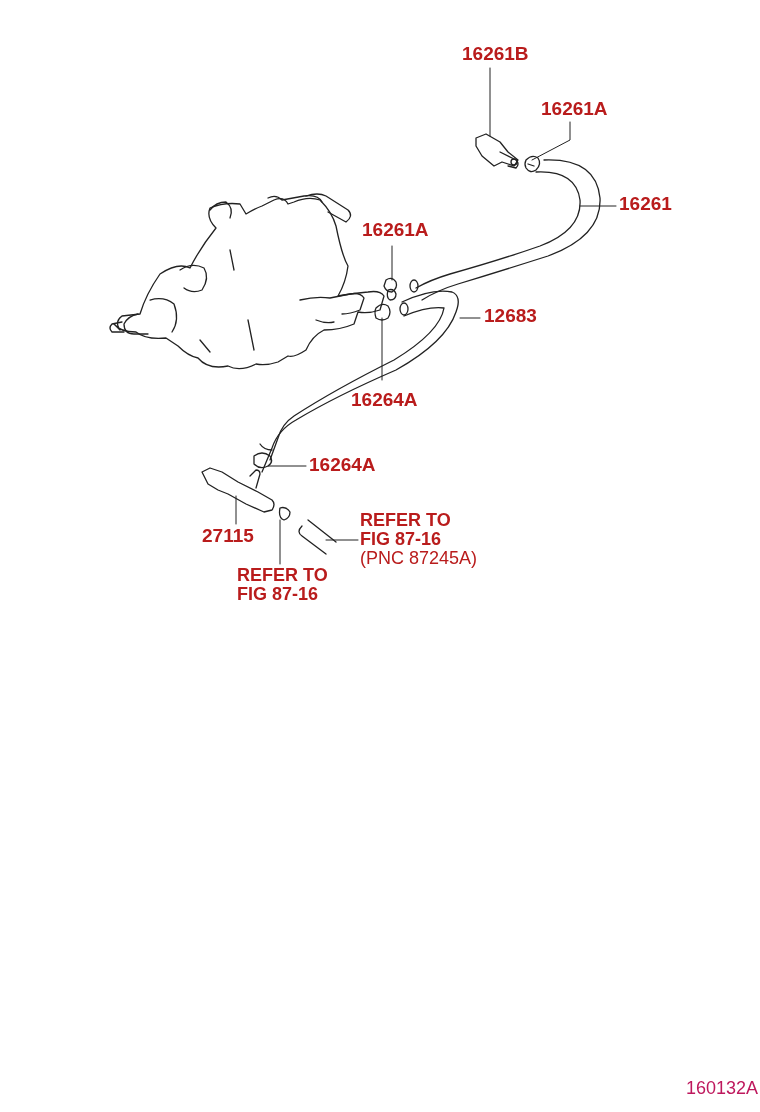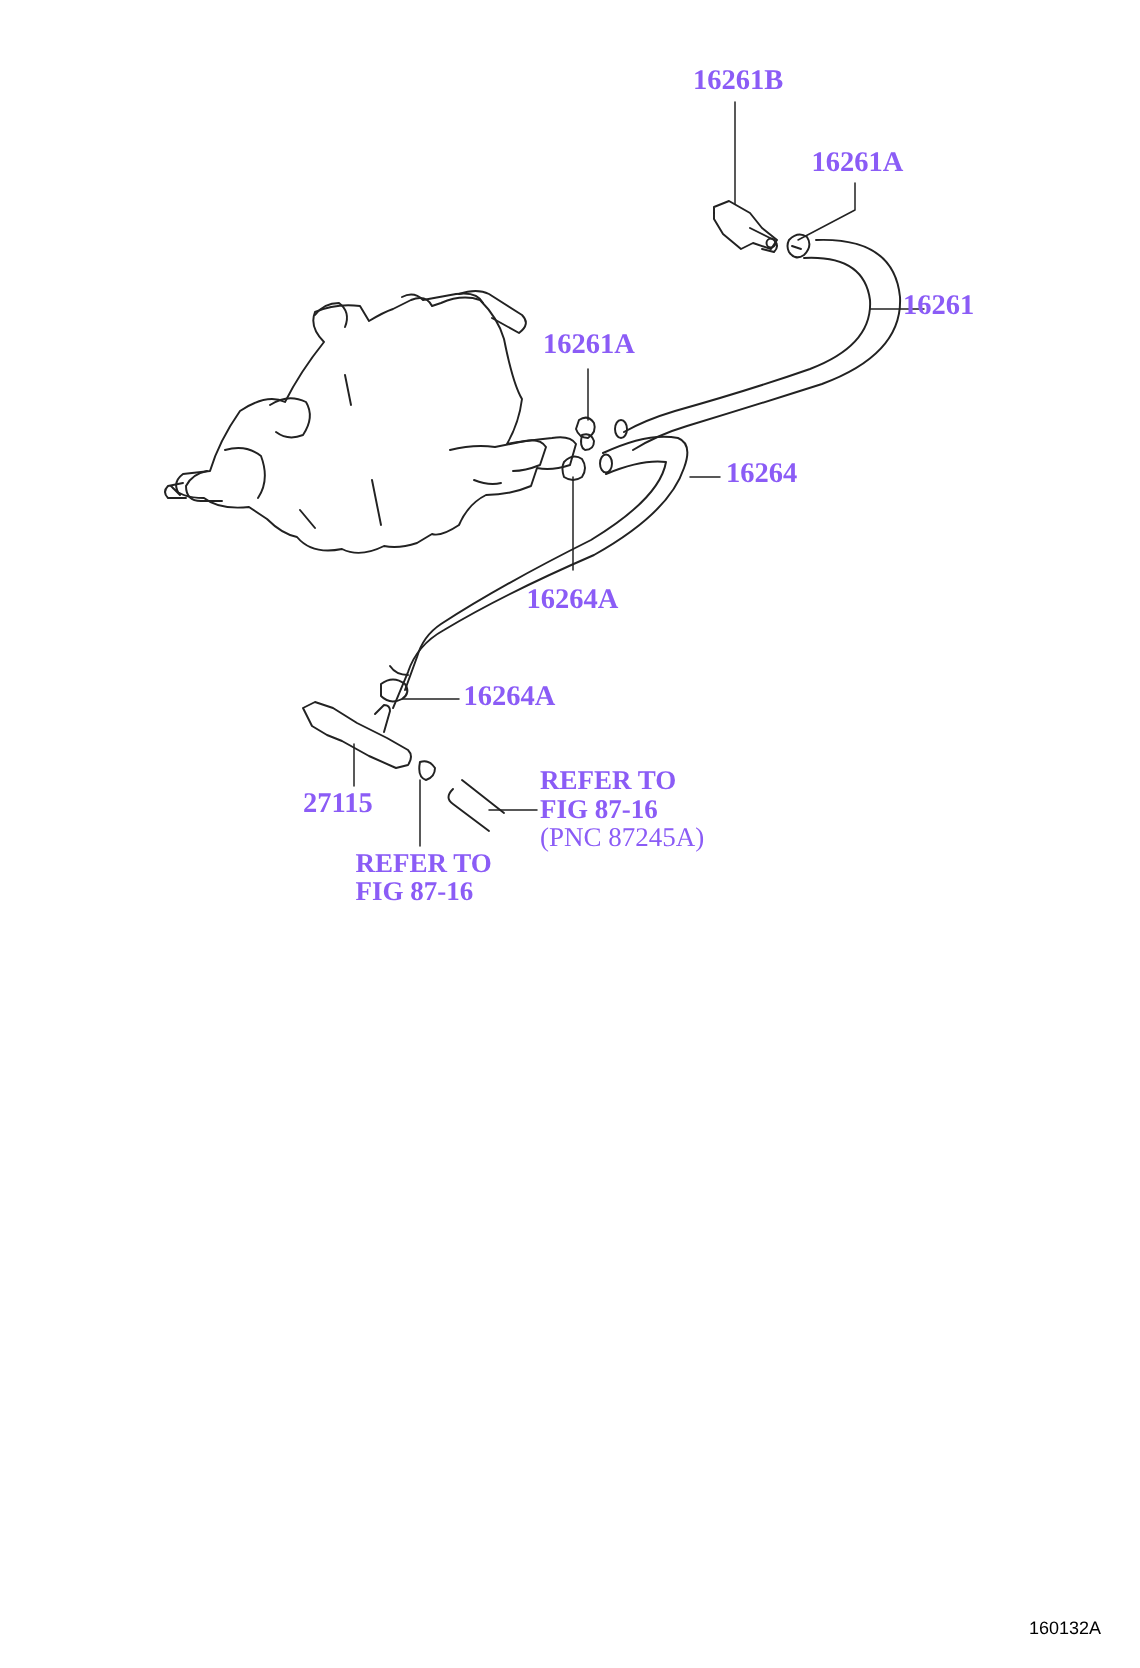--- a/index.html
+++ b/index.html
@@ -1,23 +1,23 @@
 <!DOCTYPE html>
 <html><head>
 <meta charset="utf-8">
 <style>
   html, body { margin:0; padding:0; background:#ffffff; }
   body { width:760px; height:1112px; position:relative; overflow:hidden; }
   #stage { position:absolute; left:0; top:0; width:760px; height:1112px; }
   svg.diagram { position:absolute; left:0; top:0; width:760px; height:1112px; }
-  .lbl { position:absolute; font-family:Liberation Serif, serif; font-weight:bold; color:#8b5cf6; white-space:nowrap; line-height:1; }
+  .lbl { position:absolute; font-family:Liberation Sans, sans-serif; font-weight:bold; color:#b91c1c; white-space:nowrap; line-height:1; }
   .part { font-size:19px; }
   .ref { font-size:18px; line-height:19px; }
   .ref .sub { font-weight:normal;text-align:right; }
-  .code { position:absolute; font-family:"Liberation Sans","DejaVu Sans",sans-serif; font-size:12px; color:#000000; }
+  .code { position:absolute; font-family:"Liberation Sans","DejaVu Sans",sans-serif; font-size:18px; color:#be185d; }
 </style>
 </head>
 <body>
 
 <div id="stage">
   <svg class="diagram" viewBox="0 0 760 1112" fill="none" stroke="#222" stroke-width="1.3" stroke-linecap="round" stroke-linejoin="round">
 
     <g>
       <path d="M120 330 q-6 -8 2 -14 l18 -2 q6 -20 20 -40 q18 -12 30 -6 q10 -20 26 -40 q-10 -10 -6 -20 q14 -6 30 -4 l6 10 q10 -6 16 -8 l12 -6 q10 -4 14 4 l6 -2 q14 -6 26 -2 q12 12 16 26 q6 30 12 40 q-2 16 -10 30 q10 -2 30 -4 q12 -2 16 4 l-4 14 q-12 4 -22 2 l-4 12 q-14 6 -30 6 q-12 6 -18 20 q-12 8 -18 6 l-10 6 q-12 4 -22 2 q-16 8 -28 2 q-20 4 -30 -8 q-10 -2 -20 -12 l-12 -8 q-20 2 -30 -6 q-16 0 -22 -8 z"></path>
       <path d="M138 314 q-10 2 -14 10 q0 10 10 10 l14 0"></path>
@@ -82,23 +82,23 @@
       <path d="M382 318 L382 380"></path>
       <path d="M268 466 L306 466"></path>
       <path d="M236 496 L236 524"></path>
       <path d="M280 520 L280 564"></path>
       <path d="M326 540 L358 540"></path>
     </g>
   </svg>
 
   <div class="lbl part" style="left:462px;top:44px;">16261B</div>
   <div class="lbl part" style="left:541px;top:99px;">16261A</div>
-  <div class="lbl part" style="left:602px;top:194px;">16261</div>
+  <div class="lbl part" style="left:619px;top:194px;">16261</div>
   <div class="lbl part" style="left:362px;top:220px;">16261A</div>
-  <div class="lbl part" style="left:484px;top:306px;">16264</div>
+  <div class="lbl part" style="left:484px;top:306px;">12683</div>
   <div class="lbl part" style="left:351px;top:390px;">16264A</div>
   <div class="lbl part" style="left:309px;top:455px;">16264A</div>
   <div class="lbl part" style="left:202px;top:526px;">27115</div>
 
   <div class="lbl ref" style="left:360px;top:511px;">
     <div>REFER TO</div>
     <div>FIG 87-16</div>
     <div class="sub">(PNC 87245A)</div>
   </div>
   <div class="lbl ref" style="left:237px;top:566px;">

